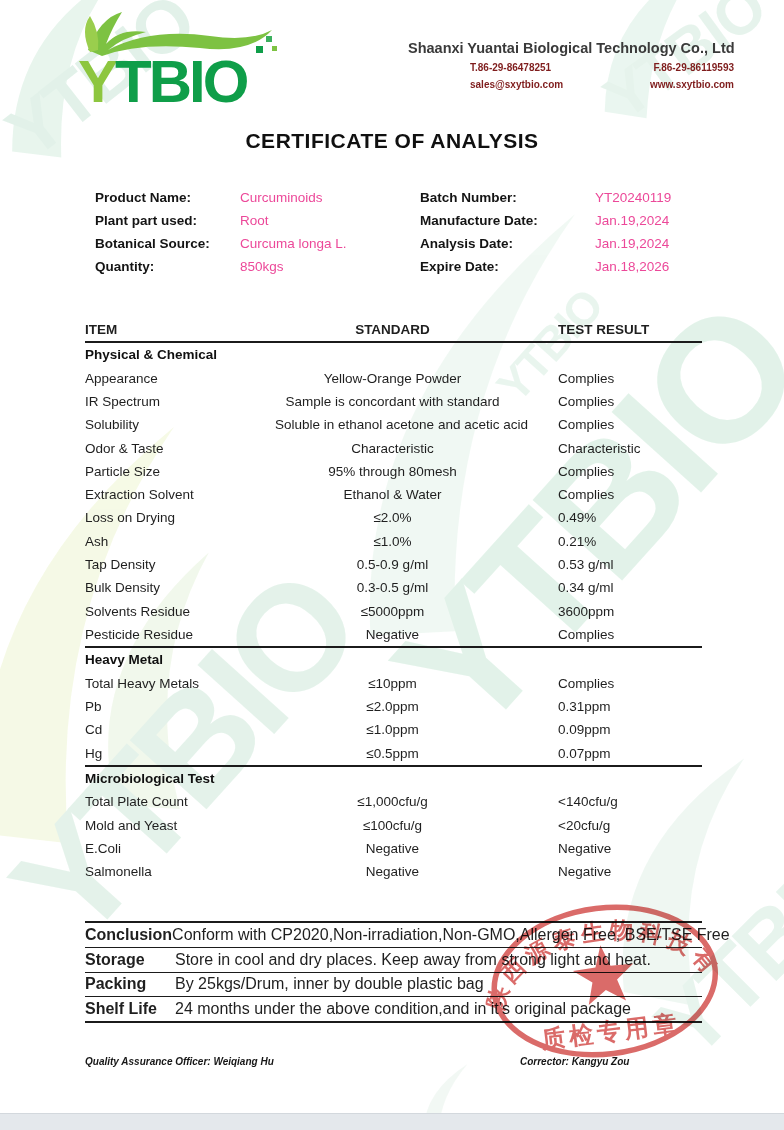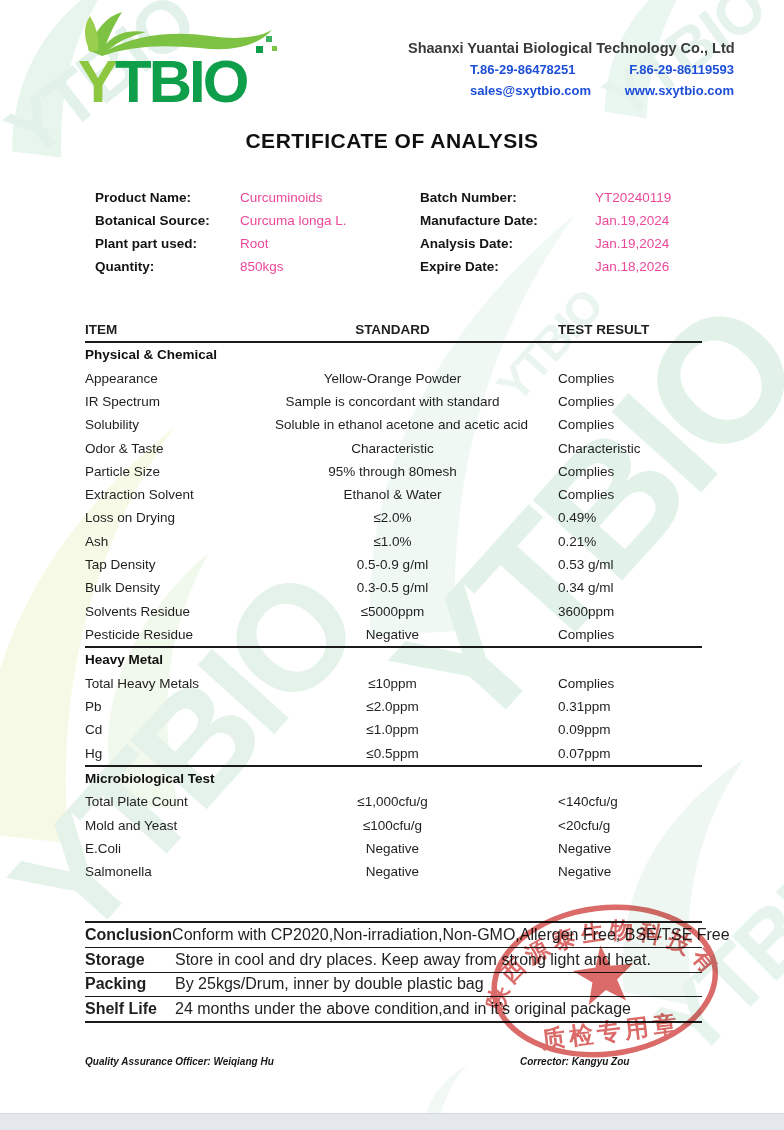--- a/index.html
+++ b/index.html
@@ -15,21 +15,21 @@
 
   
   .wm-layer{position:absolute;inset:0;z-index:0;pointer-events:none;overflow:hidden;}
   .wm{position:absolute;display:flex;align-items:center;justify-content:center;}
   .wm svg{overflow:visible;}
 
   
   .logo{position:absolute;left:60px;top:10px;width:225px;height:105px;z-index:2;}
   .company{position:absolute;left:408px;top:40px;width:326px;z-index:2;text-align:right;color:#3a3a3a;}
   .company-name{font-size:14.5px;font-weight:bold;white-space:nowrap;}
-  .company-line{display:flex;justify-content:space-between;padding-left:62px;margin-top:6px;font-size:13px;font-weight:bold;color:#1d4ed8;}
+  .company-line{display:flex;justify-content:space-between;padding-left:62px;margin-top:6px;font-size:10px;font-weight:bold;color:#7f1d1d;}
 
   
   .doc-title{position:absolute;left:0;top:129px;width:784px;text-align:center;
     font-size:21px;font-weight:bold;letter-spacing:.5px;color:#101010;z-index:2;}
 
   
   .pinfo{position:absolute;left:95px;top:186px;width:612px;z-index:2;display:flex;}
   .pinfo-col{display:flex;flex-direction:column;}
   .pinfo-col.left{width:325px;}
   .pinfo-col.right{flex:1;}
@@ -140,26 +140,26 @@
 
   <div class="doc-title">CERTIFICATE OF ANALYSIS</div>
 
   <div class="pinfo">
     <div class="pinfo-col left">
         <div class="pi-row">
           <span class="pi-label">Product Name:</span>
           <span class="pi-value">Curcuminoids</span>
         </div>
         <div class="pi-row">
+          <span class="pi-label">Plant part used:</span>
+          <span class="pi-value">Root</span>
+        </div>
+        <div class="pi-row">
           <span class="pi-label">Botanical Source:</span>
           <span class="pi-value">Curcuma longa L.</span>
-        </div>
-        <div class="pi-row">
-          <span class="pi-label">Plant part used:</span>
-          <span class="pi-value">Root</span>
         </div>
         <div class="pi-row">
           <span class="pi-label">Quantity:</span>
           <span class="pi-value">850kgs</span>
         </div>
       </div>
     <div class="pinfo-col right">
         <div class="pi-row">
           <span class="pi-label">Batch Number:</span>
           <span class="pi-value">YT20240119</span>

